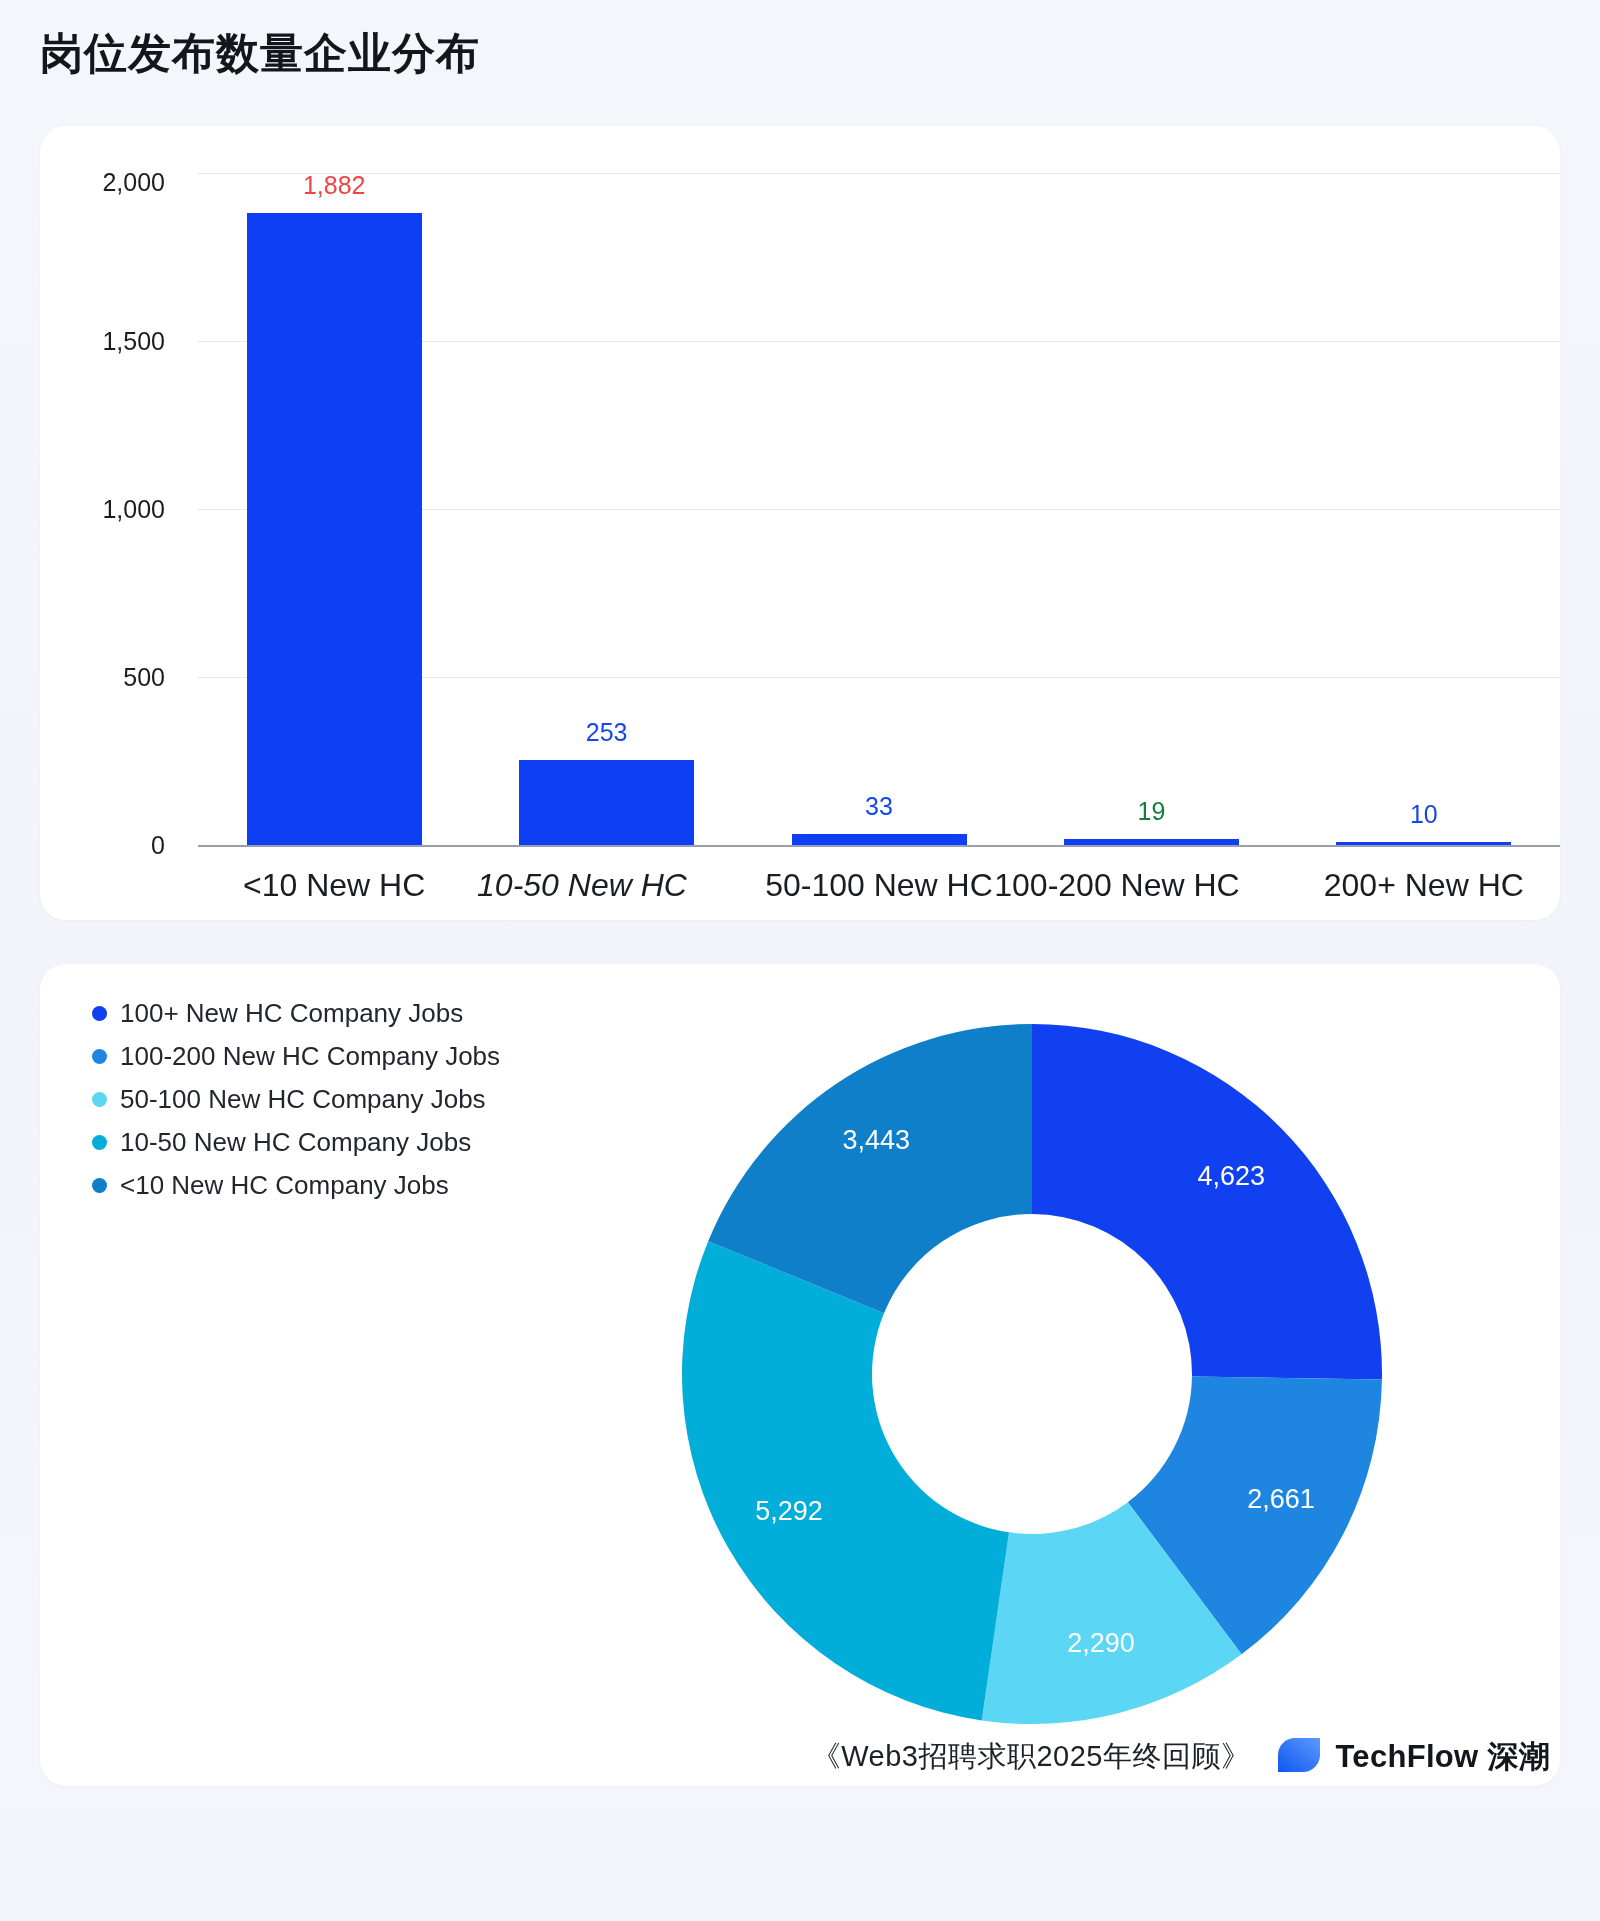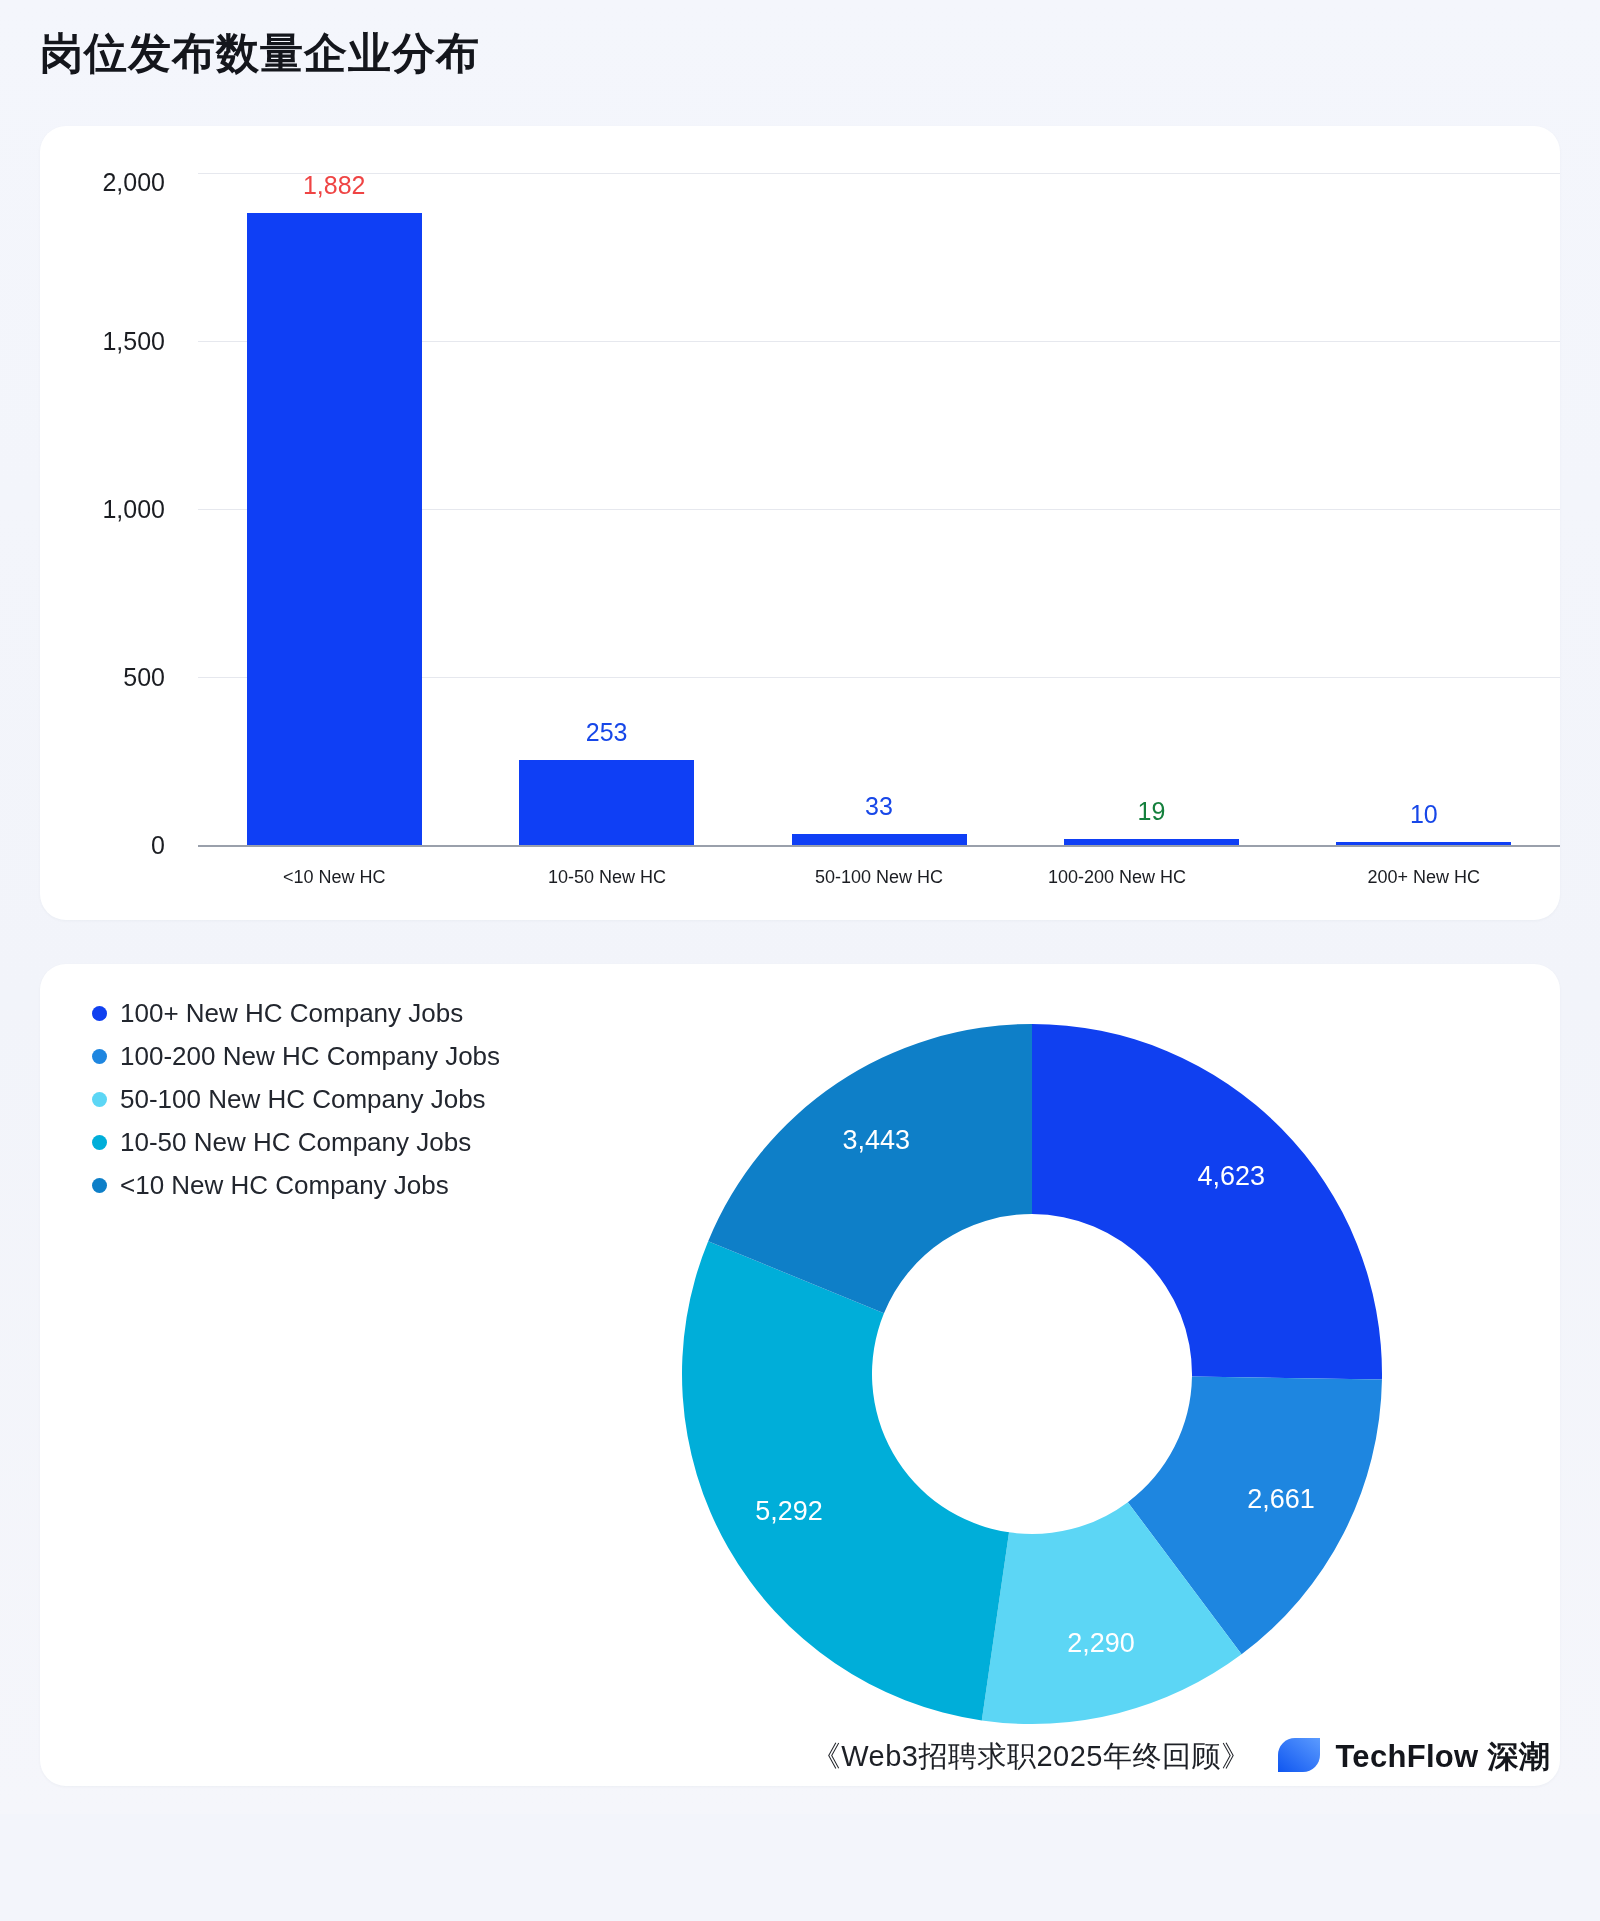--- a/index.html
+++ b/index.html
@@ -75,21 +75,21 @@
   .bar-value {
     position: absolute;
     font-size: 25px;
     color: #1747e8;
     text-align: center;
     transform: translateX(-50%);
     white-space: nowrap;
   }
   .xtick {
     position: absolute;
-    font-size: 18px;
+    font-size: 32px;
     color: #1b1d22;
     text-align: center;
     transform: translateX(-50%);
     white-space: nowrap;
   }
 
   
   .legend {
     position: absolute;
     left: 52px;
@@ -173,21 +173,21 @@
         <div class="ytick" style="top: 383px;">1,000</div>
         <div class="gridline" style="top: 551px;"></div>
         <div class="ytick" style="top: 551px;">500</div>
         <div class="axisline" style="top: 719px;"></div>
         <div class="ytick" style="top: 719px;">0</div>
         <div class="bar" style="left: 206.7px; width: 175px; top: 86.648px; height: 632.352px; background: rgb(15, 63, 245);"></div>
         <div class="bar-value" style="left: 294.2px; top: 44.648px; color: #ef4444;">1,882</div>
         <div class="xtick" style="left: 294.2px; top: 741px;">&lt;10 New HC</div>
         <div class="bar" style="left: 479.1px; width: 175px; top: 633.992px; height: 85.008px; background: rgb(15, 63, 245);"></div>
         <div class="bar-value" style="left: 566.6px; top: 591.992px; color: rgb(23, 71, 232);">253</div>
-        <div class="xtick" style="left: 567px; top: 741px;">10-50 New HC</div>
+        <div class="xtick" style="left: 542px; top: 741px; font-style: italic;">10-50 New HC</div>
         <div class="bar" style="left: 751.5px; width: 175px; top: 707.912px; height: 11.088px; background: rgb(15, 63, 245);"></div>
         <div class="bar-value" style="left: 839px; top: 665.912px; color: rgb(23, 71, 232);">33</div>
         <div class="xtick" style="left: 839px; top: 741px;">50-100 New HC</div>
         <div class="bar" style="left: 1023.9px; width: 175px; top: 712.616px; height: 6.384px; background: rgb(15, 63, 245);"></div>
         <div class="bar-value" style="left: 1111.4px; top: 670.616px; color: #15803d;">19</div>
         <div class="xtick" style="left: 1053px; top: 741px; margin-left: 24px;">100-200 New HC</div>
         <div class="bar" style="left: 1296.3px; width: 175px; top: 715.64px; height: 3.36px; background: rgb(15, 63, 245);"></div>
         <div class="bar-value" style="left: 1383.8px; top: 673.64px; color: rgb(23, 71, 232);">10</div>
         <div class="xtick" style="left: 1383.8px; top: 741px;">200+ New HC</div>
       </div>

